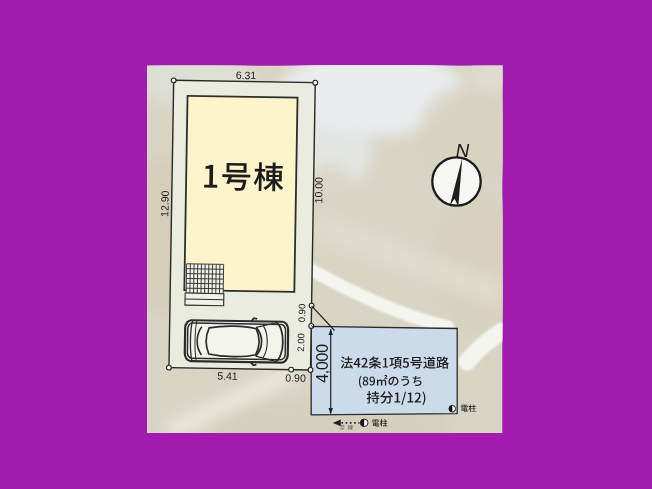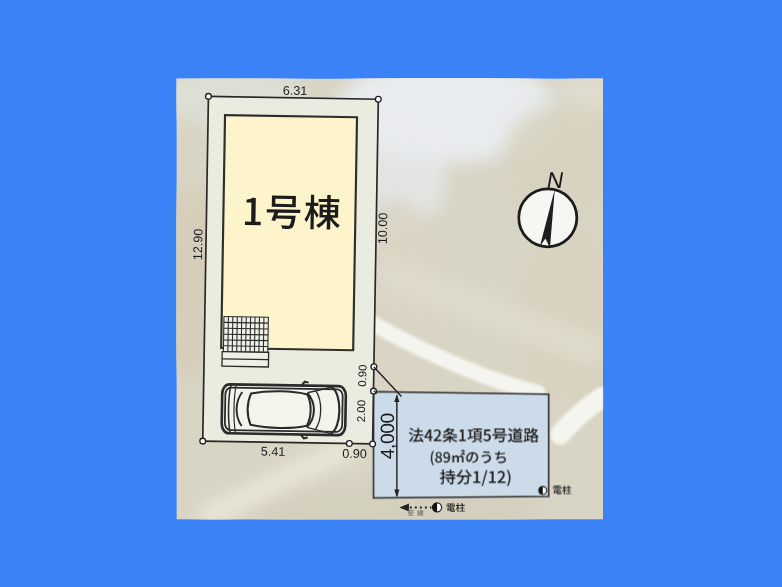--- a/index.html
+++ b/index.html
@@ -1,16 +1,16 @@
 <!DOCTYPE html>
 <html><head>
 <meta charset="utf-8">
 <style>
 html,body{margin:0;padding:0;background:#ffffff;}
-#page{position:relative;width:652px;height:489px;background:#3b82f6;overflow:hidden;
+#page{position:relative;width:652px;height:489px;background:#a21caf;overflow:hidden;
  font-family:"Liberation Sans",sans-serif;}
 svg text{font-family:"Liberation Sans",sans-serif;fill:#1a1a1a;}
 </style>
 </head>
 <body>
 <div id="page">
 <svg width="652" height="489" viewBox="0 0 652 489" style="filter:blur(0.55px)">
 <defs>
  <clipPath id="photoClip">
           <rect x="147" y="65.5" width="355.5" height="367.5"></rect>

